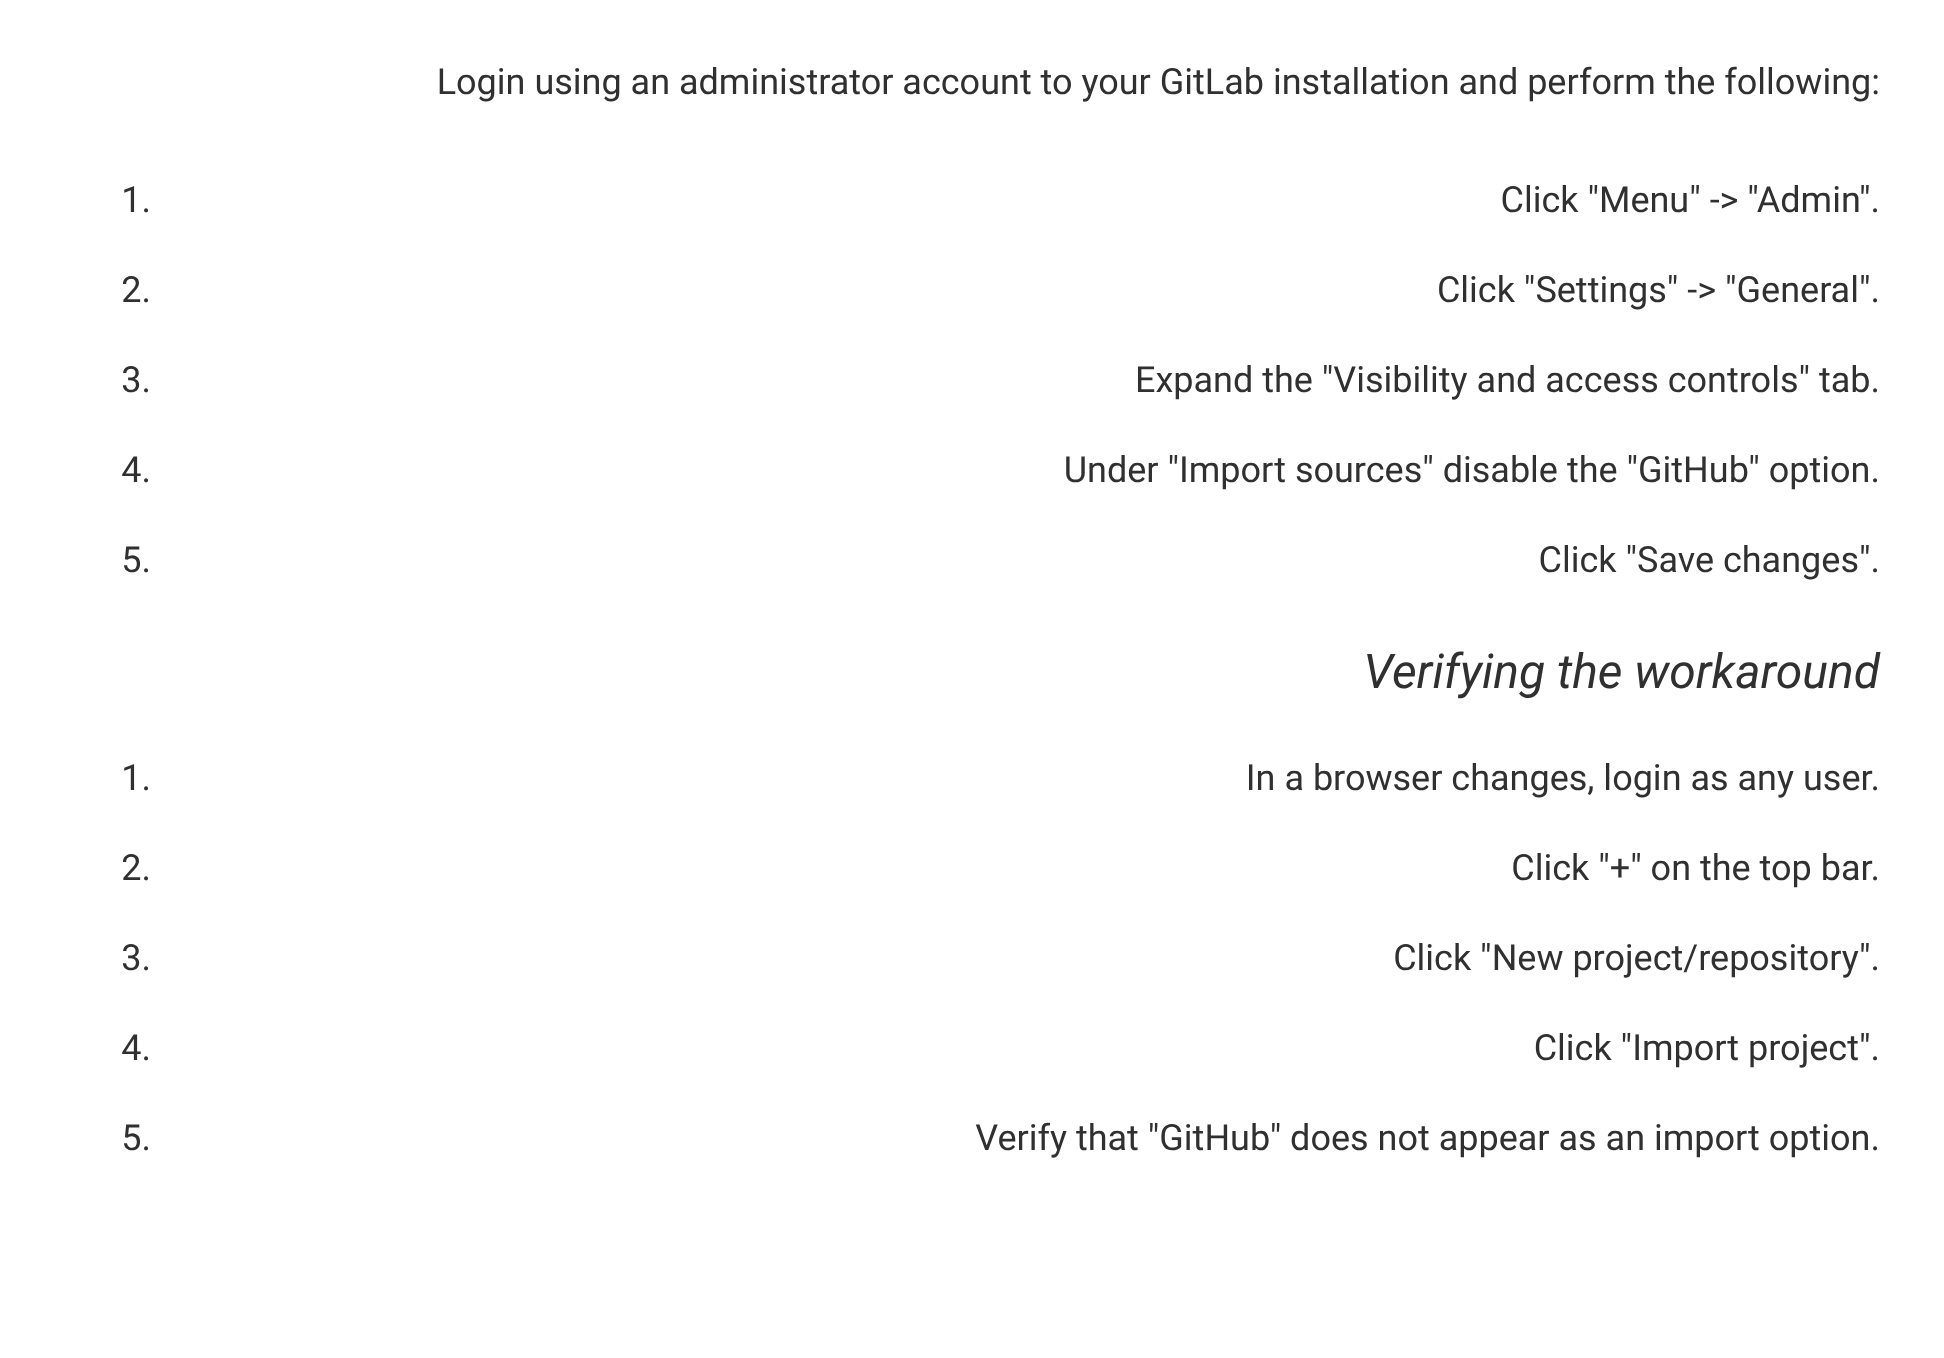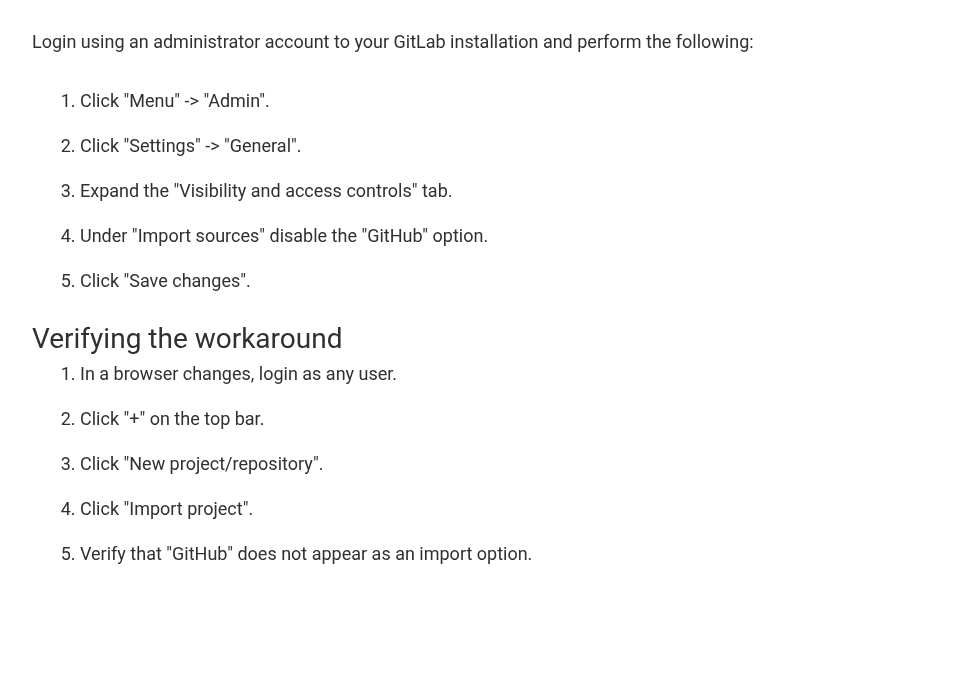--- a/index.html
+++ b/index.html
@@ -1,18 +1,19 @@
 <!DOCTYPE html>
 <html><head>
   <meta charset="utf-8">
   <style>
     * {
       margin: 0;
       padding: 0;
       box-sizing: border-box;
+      text-align: right;
     }
     body {
       font-family: -apple-system, BlinkMacSystemFont, "Segoe UI", Roboto, "Helvetica Neue", Arial, sans-serif;
       color: #303030;
       background: #ffffff;
       padding: 28px 32px;
       font-size: 18px;
       line-height: 1.5;
     }
     .intro {
@@ -20,24 +21,26 @@
     }
     ol {
       padding-left: 48px;
       margin-bottom: 24px;
     }
     ol li {
       margin-bottom: 18px;
       font-size: 18px;
     }
     h3 {
-      font-size: 28px;
+      font-size: 24px;
       font-weight: 400;
       color: #303030;
       margin-top: 20px;
+      margin-bottom: 22px;
+      font-style: italic;
     }
   </style>
 </head>
 <body>
 
 <p class="intro">Login using an administrator account to your GitLab installation and perform the following:</p>
 
 <ol>
   <li>Click "Menu" -&gt; "Admin".</li>
   <li>Click "Settings" -&gt; "General".</li>

